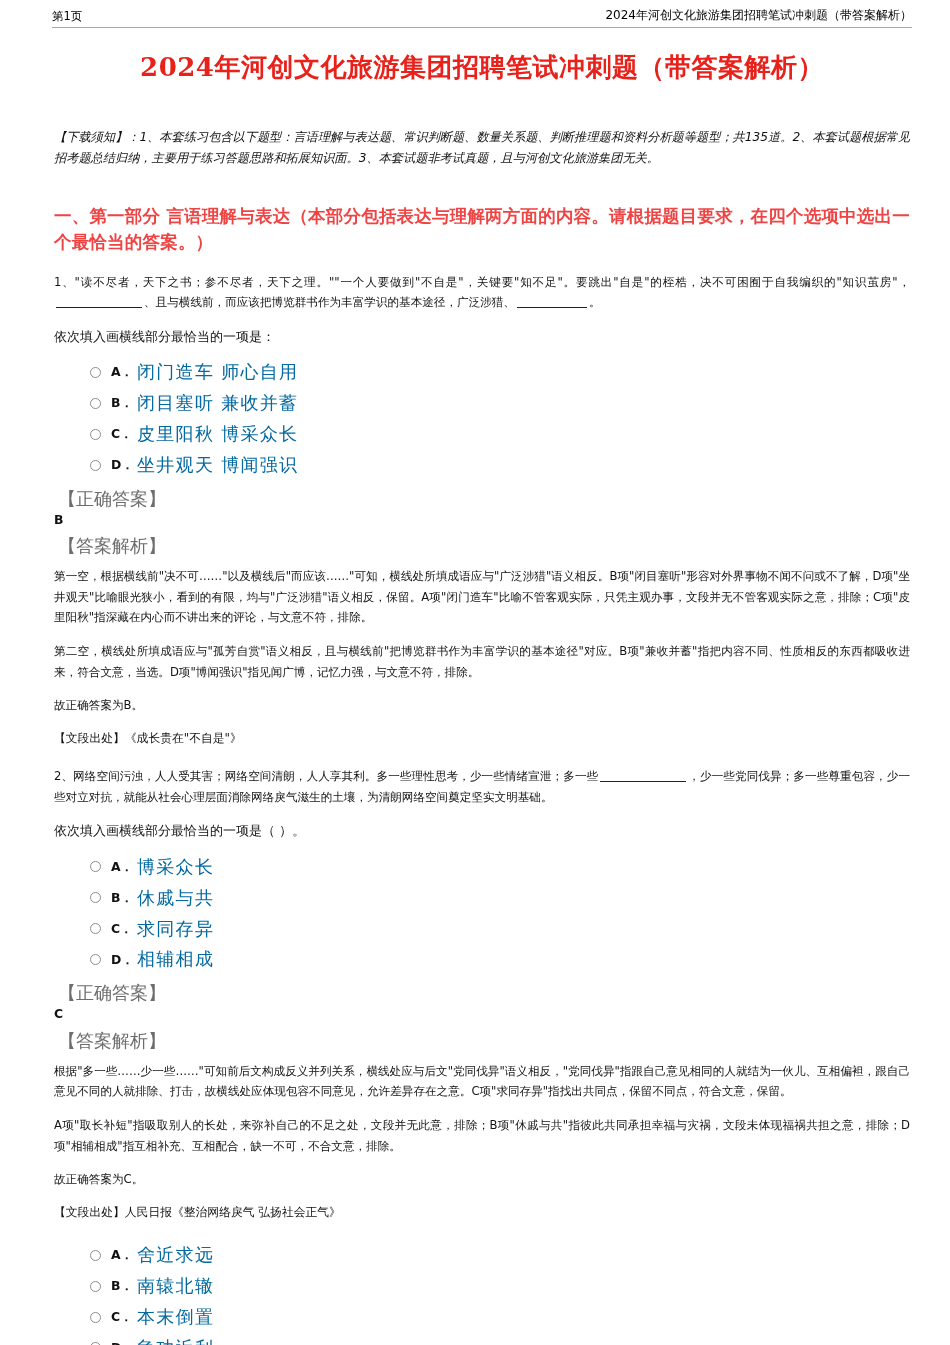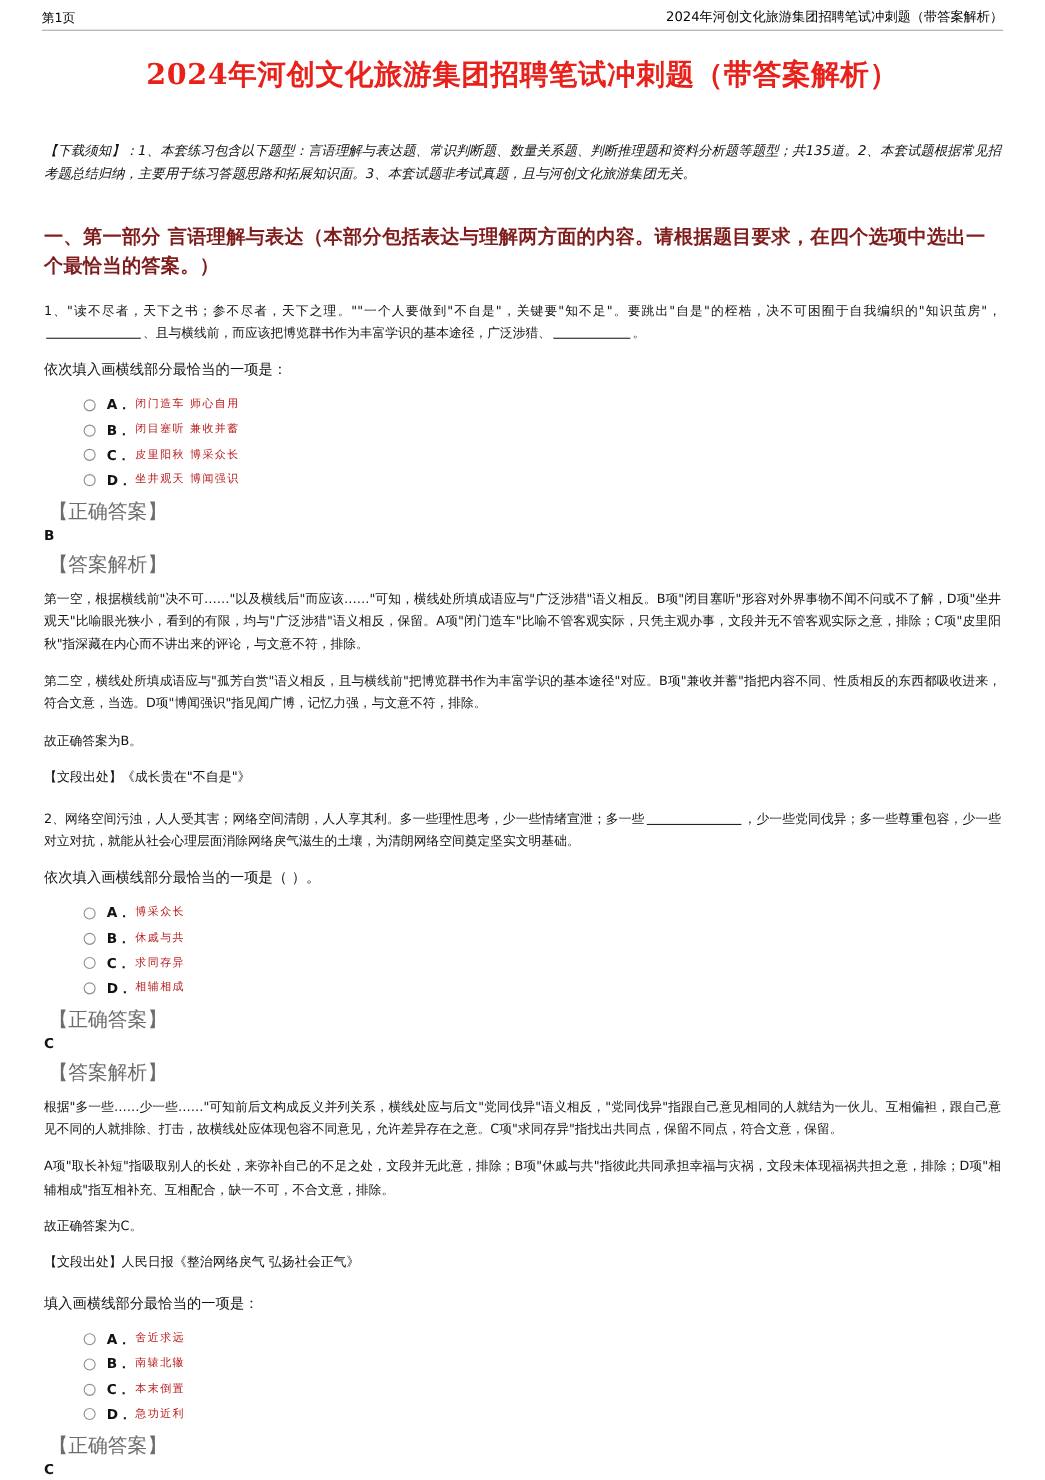--- a/index.html
+++ b/index.html
@@ -16,20 +16,21 @@
     position: relative;
     overflow: hidden;
   }
   .page {
     width: 950px;
     height: 1345px;
     position: relative;
     box-sizing: border-box;
     display: flex;
     flex-direction: column;
+    padding-left: 14px;
   }
 
   
   .run-header {
     margin: 0 38px;
     padding: 7px 0 3px 0;
     border-bottom: 1px solid #a9a9a9;
     display: flex;
     align-items: flex-end;
     justify-content: space-between;
@@ -64,21 +65,21 @@
   .notice {
     font-size: 12.2px;
     line-height: 1.72;
     text-align: justify;
     color: #111;
     margin-bottom: 34px;
     font-style: italic;
   }
 
   .section-heading {
-    color: #7f1d1d;
+    color: #ef4444;
     font-size: 17.5px;
     line-height: 1.5;
     margin: 0 0 16px 0;
     font-family: "DejaVu Serif", "Liberation Serif", serif;
     letter-spacing: 0.2px;
   }
 
   .qblock { margin-bottom: 2px; }
 
   .q-stem {
@@ -123,22 +124,22 @@
     flex: 0 0 auto;
   }
   .opt-letter {
     font-size: 12.4px;
     font-weight: bold;
     color: #111;
     width: 26px;
     flex: 0 0 auto;
   }
   .opt-text {
-    font-size: 10px;
-    color: #b91c1c;
+    font-size: 18px;
+    color: #0369a1;
     letter-spacing: 1.3px;
   }
 
   .ans-label {
     font-size: 18px;
     color: #6d6d6d;
     margin-top: 4px;
     line-height: 1.5;
     padding-left: 4px;
   }
@@ -249,21 +250,20 @@
       <div class="ans-label">【正确答案】</div>
       <div class="ans-value">C</div>
       <div class="ans-label">【答案解析】</div>
       <p class="explain">根据"多一些……少一些……"可知前后文构成反义并列关系，横线处应与后文"党同伐异"语义相反，"党同伐异"指跟自己意见相同的人就结为一伙儿、互相偏袒，跟自己意见不同的人就排除、打击，故横线处应体现包容不同意见，允许差异存在之意。C项"求同存异"指找出共同点，保留不同点，符合文意，保留。</p>
       <p class="explain gap">A项"取长补短"指吸取别人的长处，来弥补自己的不足之处，文段并无此意，排除；B项"休戚与共"指彼此共同承担幸福与灾祸，文段未体现福祸共担之意，排除；D项"相辅相成"指互相补充、互相配合，缺一不可，不合文意，排除。</p>
       <p class="explain gap">故正确答案为C。</p>
       <p class="source">【文段出处】人民日报《整治网络戾气 弘扬社会正气》</p>
     </div>
 
     <div class="qblock">
-      <p class="q-prompt">填入画横线部分最恰当的一项是：</p>
       <ul class="options">
         <li class="opt">
           <span class="radio"></span>
           <span class="opt-letter">A．</span>
           <span class="opt-text">舍近求远</span>
         </li>
         <li class="opt">
           <span class="radio"></span>
           <span class="opt-letter">B．</span>
           <span class="opt-text">南辕北辙</span>

